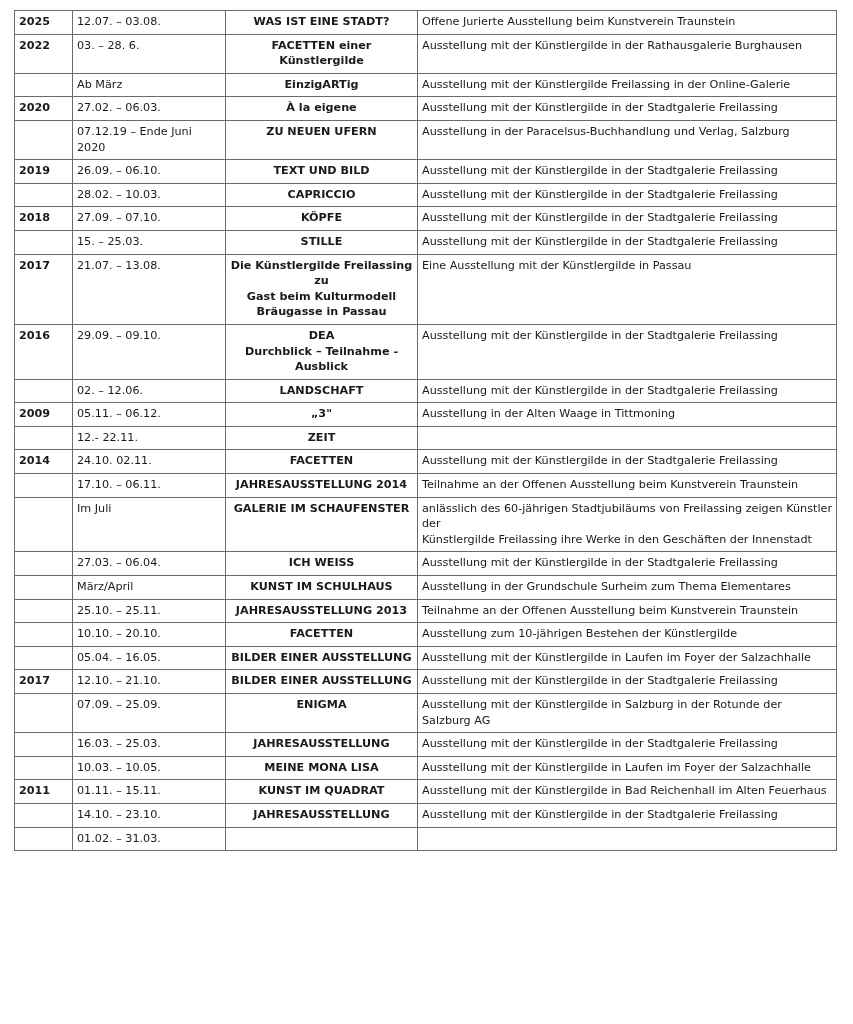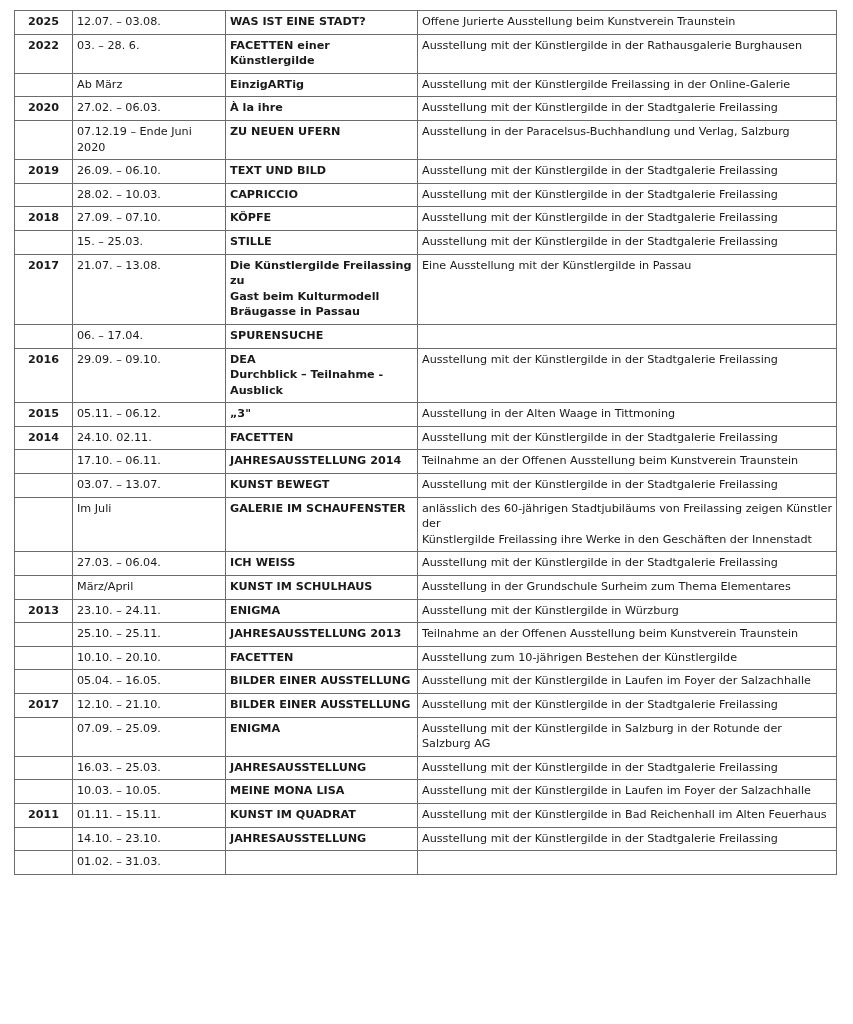--- a/index.html
+++ b/index.html
@@ -16,22 +16,22 @@
     table-layout: fixed;
   }
   table.exhibitions td {
     border: 1px solid #6b6b6b;
     padding: 3px 4px 4px 4px;
     vertical-align: top;
     line-height: 15.6px;
     height: 15.6px;
     white-space: normal;
   }
-  td.c-year { font-weight: bold; text-align: center; }
-  td.c-title { font-weight: bold; }
+  td.c-year { font-weight: bold; }
+  td.c-title { font-weight: bold; text-align: center; }
   col.w-year { width: 58px; }
   col.w-date { width: 153px; }
   col.w-title { width: 192px; }
   col.w-desc { width: 419px; }
   .line { display: block; }
 </style>
 </head>
 <body>
 
 <table class="exhibitions">
@@ -69,21 +69,21 @@
           <span class="line">EinzigARTig</span>
         </td>
     <td class="c-desc">
           <span class="line">Ausstellung  mit der Künstlergilde Freilassing in der Online-Galerie</span>
         </td>
   </tr>
       <tr>
     <td class="c-year">2020</td>
     <td class="c-date">27.02. – 06.03.</td>
     <td class="c-title">
-          <span class="line">À la ihre</span>
+          <span class="line">À la eigene</span>
         </td>
     <td class="c-desc">
           <span class="line">Ausstellung mit der Künstlergilde in der Stadtgalerie Freilassing</span>
         </td>
   </tr>
       <tr>
     <td class="c-year"></td>
     <td class="c-date">07.12.19 – Ende Juni 2020</td>
     <td class="c-title">
           <span class="line">ZU NEUEN UFERN</span>
@@ -138,48 +138,58 @@
     <td class="c-title">
           <span class="line">Die Künstlergilde Freilassing zu</span>
           <span class="line">Gast beim Kulturmodell</span>
           <span class="line">Bräugasse in Passau</span>
         </td>
     <td class="c-desc">
           <span class="line">Eine Ausstellung mit der Künstlergilde in Passau</span>
         </td>
   </tr>
       <tr>
-    <td class="c-year"></td>
-    <td class="c-date">06. – 17.04.</td>
-    <td class="c-title">
-          <span class="line">SPURENSUCHE</span>
-        </td>
-    <td class="c-desc">
-          <span class="line"></span>
-        </td>
-  </tr>
-      <tr>
     <td class="c-year">2016</td>
     <td class="c-date">29.09. – 09.10.</td>
     <td class="c-title">
           <span class="line">DEA</span>
           <span class="line">Durchblick – Teilnahme - Ausblick</span>
         </td>
     <td class="c-desc">
           <span class="line">Ausstellung mit der Künstlergilde in der Stadtgalerie Freilassing</span>
         </td>
   </tr>
       <tr>
-    <td class="c-year">2015</td>
+    <td class="c-year"></td>
+    <td class="c-date">02. – 12.06.</td>
+    <td class="c-title">
+          <span class="line">LANDSCHAFT</span>
+        </td>
+    <td class="c-desc">
+          <span class="line">Ausstellung mit der Künstlergilde in der Stadtgalerie Freilassing</span>
+        </td>
+  </tr>
+      <tr>
+    <td class="c-year">2009</td>
     <td class="c-date">05.11. – 06.12.</td>
     <td class="c-title">
           <span class="line">„3"</span>
         </td>
     <td class="c-desc">
           <span class="line">Ausstellung in der Alten Waage in Tittmoning</span>
+        </td>
+  </tr>
+      <tr>
+    <td class="c-year"></td>
+    <td class="c-date">12.- 22.11.</td>
+    <td class="c-title">
+          <span class="line">ZEIT</span>
+        </td>
+    <td class="c-desc">
+          <span class="line"></span>
         </td>
   </tr>
       <tr>
     <td class="c-year">2014</td>
     <td class="c-date">24.10. 02.11.</td>
     <td class="c-title">
           <span class="line">FACETTEN</span>
         </td>
     <td class="c-desc">
           <span class="line">Ausstellung mit der Künstlergilde in der Stadtgalerie Freilassing</span>
@@ -190,30 +200,20 @@
     <td class="c-date">17.10. – 06.11.</td>
     <td class="c-title">
           <span class="line">JAHRESAUSSTELLUNG 2014</span>
         </td>
     <td class="c-desc">
           <span class="line">Teilnahme an der Offenen Ausstellung beim Kunstverein Traunstein</span>
         </td>
   </tr>
       <tr>
     <td class="c-year"></td>
-    <td class="c-date">03.07. – 13.07.</td>
-    <td class="c-title">
-          <span class="line">KUNST BEWEGT</span>
-        </td>
-    <td class="c-desc">
-          <span class="line">Ausstellung mit der Künstlergilde in der Stadtgalerie Freilassing</span>
-        </td>
-  </tr>
-      <tr>
-    <td class="c-year"></td>
     <td class="c-date">Im Juli</td>
     <td class="c-title">
           <span class="line">GALERIE IM SCHAUFENSTER</span>
         </td>
     <td class="c-desc">
           <span class="line">anlässlich des 60-jährigen Stadtjubiläums von Freilassing zeigen Künstler der</span>
           <span class="line">Künstlergilde Freilassing ihre Werke in den Geschäften der Innenstadt</span>
         </td>
   </tr>
       <tr>
@@ -227,30 +227,20 @@
         </td>
   </tr>
       <tr>
     <td class="c-year"></td>
     <td class="c-date">März/April</td>
     <td class="c-title">
           <span class="line">KUNST IM SCHULHAUS</span>
         </td>
     <td class="c-desc">
           <span class="line">Ausstellung in der Grundschule Surheim zum Thema Elementares</span>
-        </td>
-  </tr>
-      <tr>
-    <td class="c-year">2013</td>
-    <td class="c-date">23.10. – 24.11.</td>
-    <td class="c-title">
-          <span class="line">ENIGMA</span>
-        </td>
-    <td class="c-desc">
-          <span class="line">Ausstellung mit der Künstlergilde in Würzburg</span>
         </td>
   </tr>
       <tr>
     <td class="c-year"></td>
     <td class="c-date">25.10. – 25.11.</td>
     <td class="c-title">
           <span class="line">JAHRESAUSSTELLUNG 2013</span>
         </td>
     <td class="c-desc">
           <span class="line">Teilnahme an der Offenen Ausstellung beim Kunstverein Traunstein</span>

